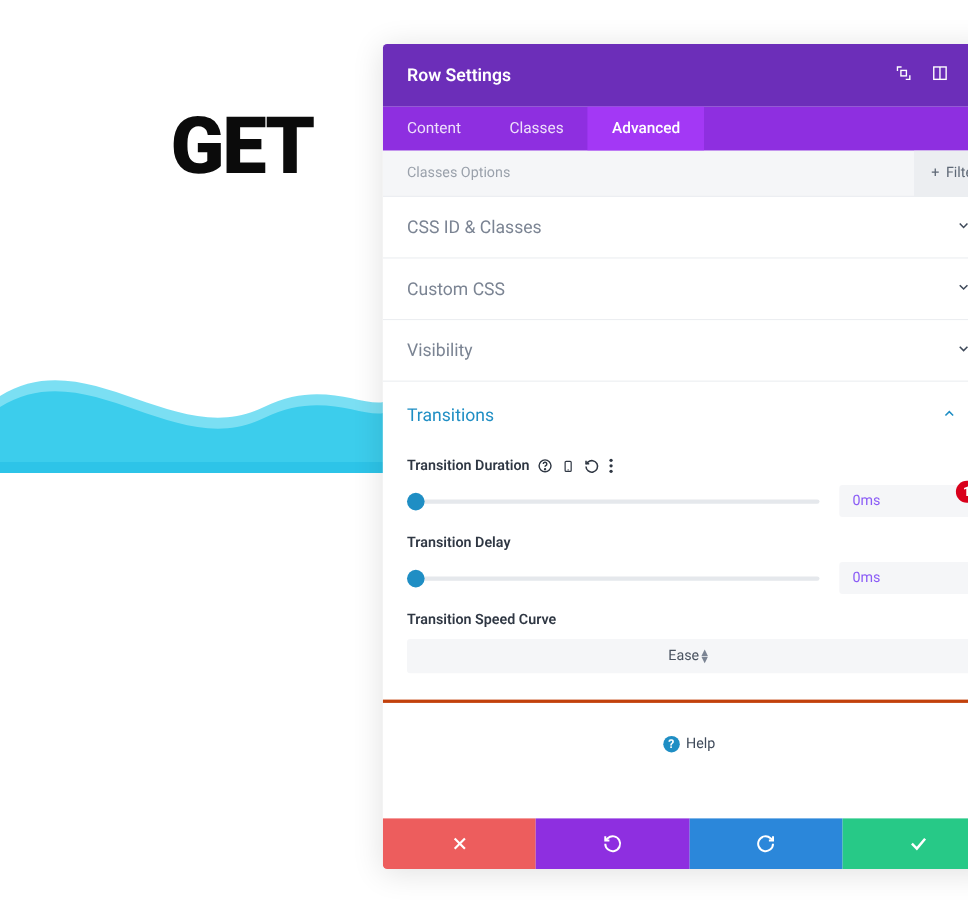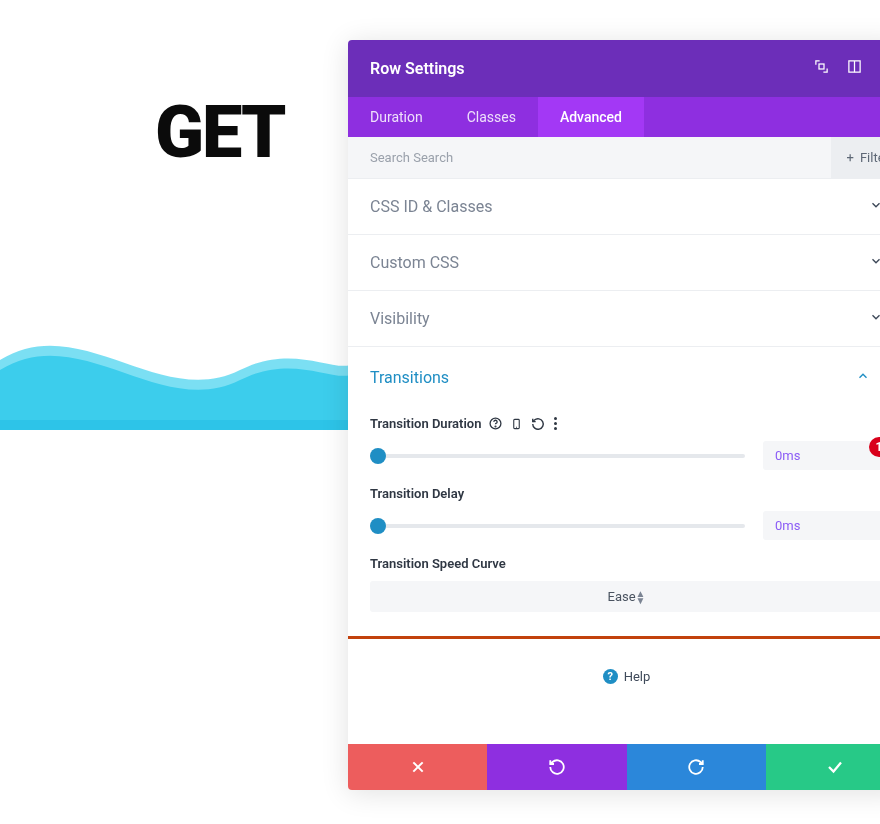--- a/index.html
+++ b/index.html
@@ -292,27 +292,27 @@
         <span class="kebab-dots">
             <i></i>
             <i></i>
             <i></i>
           </span>
       </span>
     </div>
   </div>
 
   <div class="tabs">
-    <div class="tab">Duration</div>
+    <div class="tab">Content</div>
     <div class="tab">Classes</div>
     <div class="tab active">Advanced</div>
   </div>
 
   <div class="search-row">
-    <div class="search-placeholder">Search Search</div>
+    <div class="search-placeholder">Classes Options</div>
     <div class="filter-btn">
       <span>+</span>
       <span>Filter</span>
     </div>
   </div>
 
   <div class="section">
     <div class="section-label">CSS ID &amp; Classes</div>
     <span class="section-chevron">
       <svg width="14" height="14" viewBox="0 0 24 24" fill="none" stroke="currentColor" stroke-width="2.4">

